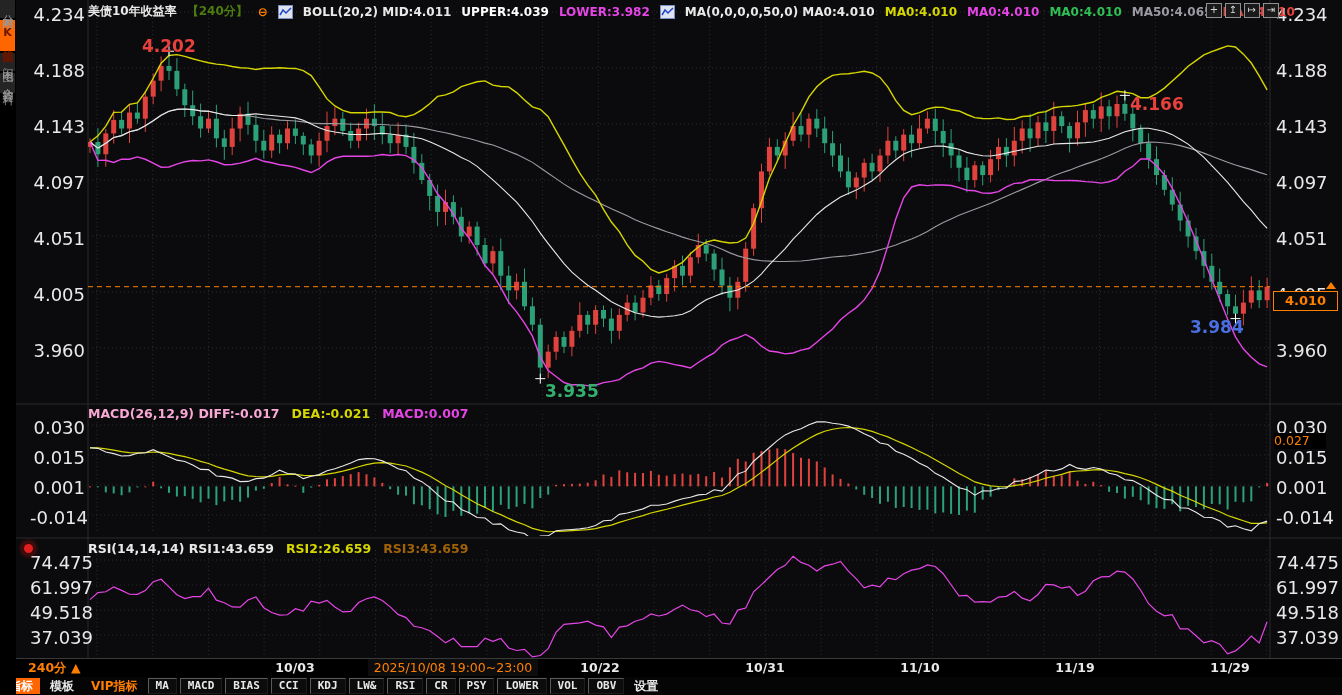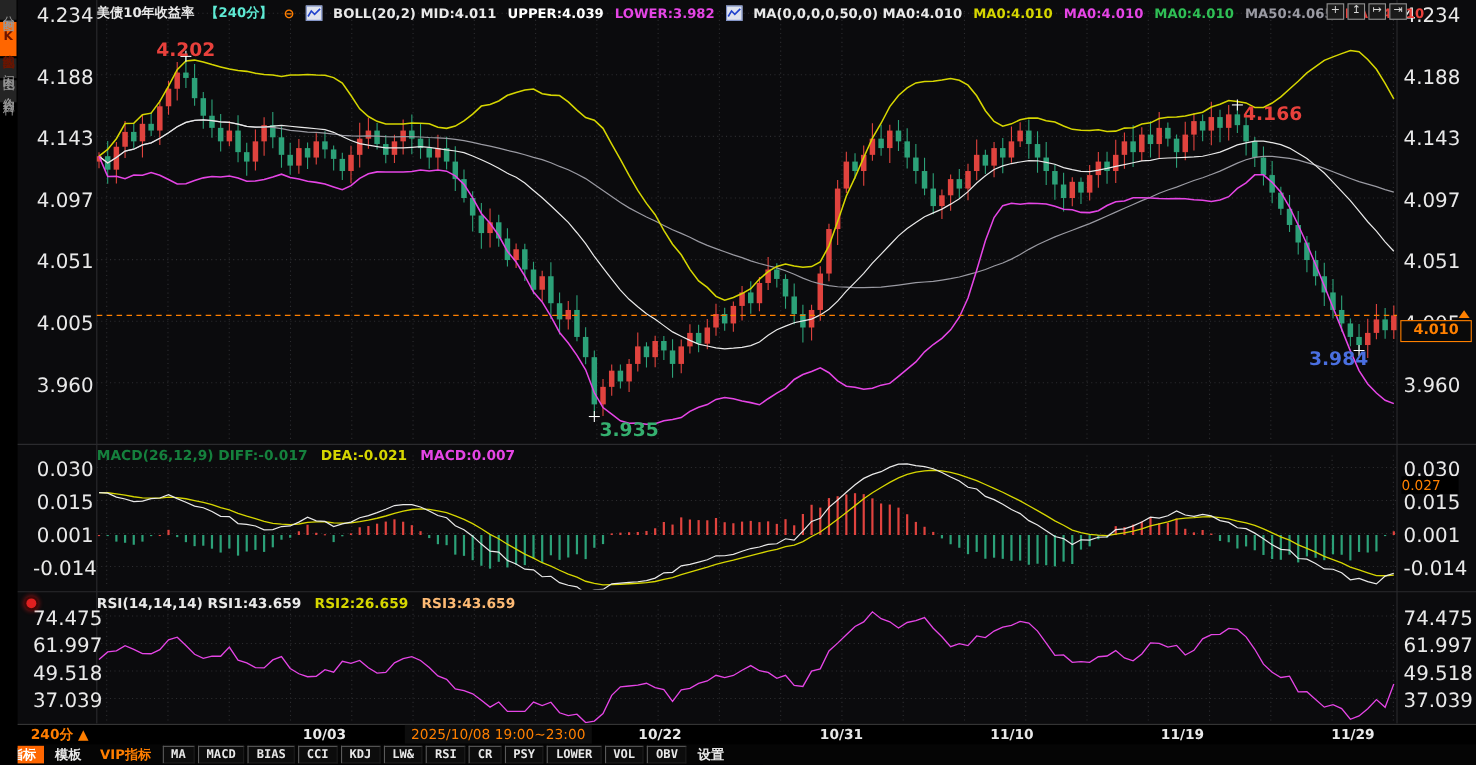--- a/index.html
+++ b/index.html
@@ -642,21 +642,21 @@
 
   <aside id="sidebar">
       <div class="side-tab">分时图</div>
       <div class="side-tab active">K线图</div>
       <div class="side-tab">闪电图</div>
       <div class="side-tab">合约资料</div>
     </aside>
 
   <div id="header-row">
       <span class="hdr-item" style="color: rgb(233, 233, 233);">美债10年收益率</span>
-      <span class="hdr-item" style="color: #5eead4;">【240分】</span>
+      <span class="hdr-item" style="color: #4d7c0f;">【240分】</span>
       <span class="hdr-item" style="color: rgb(255, 126, 0);">⊖</span>
       <span class="mini-chart">
         <svg width="13" height="12">
           <polyline points="1,9 4,4 7,7 12,2" fill="none" stroke="#2244cc" stroke-width="1.5"></polyline>
         </svg>
       </span>
       <span class="hdr-item" style="color: rgb(233, 233, 233);">BOLL(20,2) MID:4.011</span>
       <span class="hdr-item" style="color: #ffffff; text-align: right;">UPPER:4.039</span>
       <span class="hdr-item" style="color: rgb(229, 69, 229);">LOWER:3.982</span>
       <span class="mini-chart">
@@ -681,29 +681,29 @@
   <span class="annot" style="left:142px;top:36px;color:#e8413c">4.202</span>
   <span class="annot" style="left:1130px;top:94px;color:#e8413c">4.166</span>
   <span class="annot" style="left:545px;top:381px;color:#35b06f">3.935</span>
   <span class="annot" style="left:1190px;top:317px;color:#4a6fe0">3.984</span>
 
   <div id="tag-arrow"></div>
   <div id="last-price-tag">4.010</div>
   <div id="macd-tag">0.027</div>
 
   <div class="panel-header" style="top:406px">
-    <span class="hdr-item" style="color:#15803d">MACD(26,12,9) DIFF:-0.017</span>
+    <span class="hdr-item" style="color:#f9a8d4">MACD(26,12,9) DIFF:-0.017</span>
     <span class="hdr-item" style="color:#d6d600">DEA:-0.021</span>
     <span class="hdr-item" style="color:#e545e5">MACD:0.007</span>
   </div>
   <span id="alert-icon"></span>
   <div class="panel-header" style="top:541px">
     <span class="hdr-item" style="color:#e9e9e9">RSI(14,14,14) RSI1:43.659</span>
     <span class="hdr-item" style="color:#d6d600">RSI2:26.659</span>
-    <span class="hdr-item" style="color:#fdba74">RSI3:43.659</span>
+    <span class="hdr-item" style="color:#a16207">RSI3:43.659</span>
   </div>
 
   <div id="xaxis-row">
     <span id="xaxis-period">240分 ▲</span>
     <span id="xaxis-tooltip">2025/10/08 19:00~23:00 三</span>
   <span class="x-tick" style="left: 125px; margin-top: 21px;">09/24</span>
       <span class="x-tick" style="left: 295px;">10/03</span>
       <span class="x-tick" style="left: 600px;">10/22</span>
       <span class="x-tick" style="left: 765px;">10/31</span>
       <span class="x-tick" style="left: 920px;">11/10</span>

